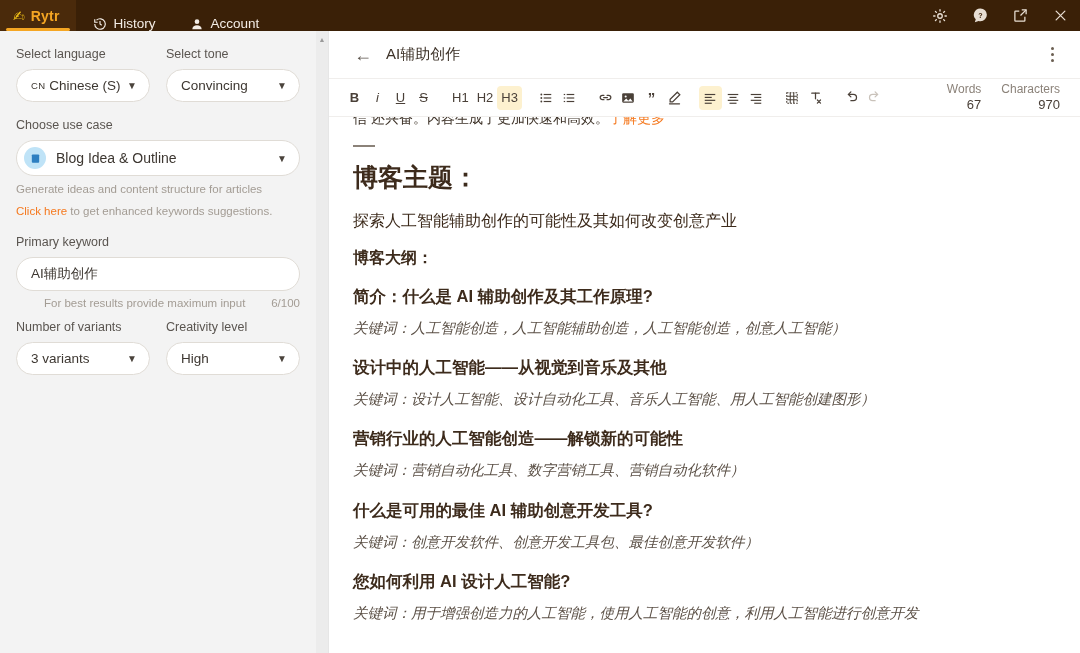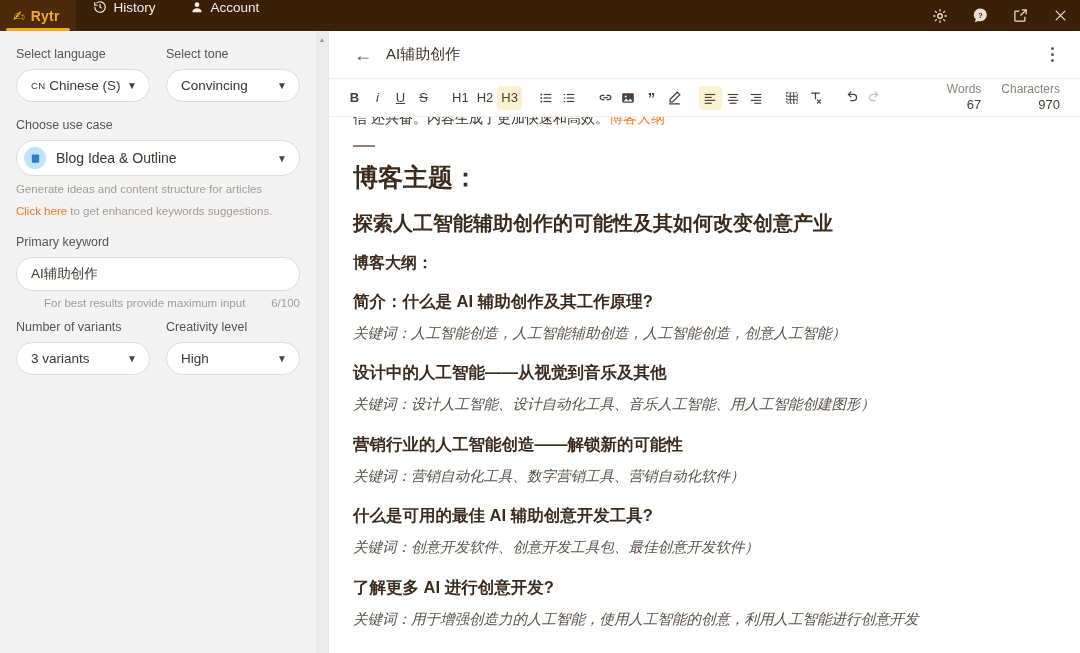--- a/index.html
+++ b/index.html
@@ -21,21 +21,21 @@
     background: #4a2a0b;
   }
   .brand-underline {
     position: absolute; left: 6px; right: 6px; bottom: 0; height: 3px;
     background: #f5a623; border-radius: 2px;
   }
   .brand-icon { font-size: 14px; line-height: 1; color: #f5c518; }
   .brand-name { color: #f5a623; font-size: 14px; font-weight: bold; letter-spacing: .2px; }
 
   .nav-item {
-    display: flex; align-items: flex-start; gap: 7px;
+    display: flex; align-items: flex-end; gap: 7px;
     padding: 0 17px; color: #f3ece5; font-size: 13.5px; cursor: pointer;
   }
   .nav-item svg { display: block; }
   .topbar-spacer { flex: 1 1 auto; }
   .top-icon {
     display: flex; align-items: center; justify-content: center;
     width: 40px; cursor: pointer; color: #e8ded3;
   }
 
   
@@ -151,21 +151,21 @@
     font-size: 14px; color: #3d3228; white-space: nowrap;
   }
   .clipped-line span { position: relative; top: -7px; display: inline-block; }
   .clipped-line .orange { color: #f5791f; }
   .hr-dash { width: 22px; height: 2px; background: #8b8279; margin: 14px 0 14px 0; }
 
   .h1-blog {
     font-size: 25px; font-weight: bold; color: #3d2b1c; margin: 8px 0 16px 0;
   }
   .h-sub {
-    font-size: 20px; font-weight: bold; color: #3d2b1c; margin: 0 0 16px 0; line-height: 1.35;
+    font-size: 16px; font-weight: normal; color: #3d2b1c; margin: 0 0 16px 0; line-height: 1.35;
   }
   .h-plain { font-size: 16px; font-weight: bold; color: #3d2b1c; margin: 0 0 16px 0; }
   .h3 {
     font-size: 16.5px; font-weight: bold; color: #3d2b1c; margin: 0 0 10px 0; line-height: 1.4;
   }
   .kw {
     font-size: 14.5px; font-style: italic; color: #5b5046; margin: 0 0 18px 0; line-height: 1.4;
   }
 </style>
 </head>
@@ -441,37 +441,37 @@
       <span class="c-val" style="display:block">67</span>
     </span>
     <span class="counter">
       <span class="c-lab" style="display:block">Characters</span>
       <span class="c-val" style="display:block">970</span>
     </span>
   </div>
 
   <div class="doc">
     <div class="clipped-line">
-      <span>信 还兴奋。内容生成了更加快速和高效。</span><span class="orange">博客大纲</span>
+      <span>信 还兴奋。内容生成了更加快速和高效。</span><span class="orange">了解更多</span>
     </div>
 
     <div class="hr-dash"></div>
 
     <div class="h1-blog">博客主题：</div>
     <div class="h-sub">探索人工智能辅助创作的可能性及其如何改变创意产业</div>
     <div class="h-plain">博客大纲：</div>
 
     <div class="h3">简介：什么是 AI 辅助创作及其工作原理?</div>
     <div class="kw">关键词：人工智能创造，人工智能辅助创造，人工智能创造，创意人工智能）</div>
 
     <div class="h3">设计中的人工智能——从视觉到音乐及其他</div>
     <div class="kw">关键词：设计人工智能、设计自动化工具、音乐人工智能、用人工智能创建图形）</div>
 
     <div class="h3">营销行业的人工智能创造——解锁新的可能性</div>
     <div class="kw">关键词：营销自动化工具、数字营销工具、营销自动化软件）</div>
 
     <div class="h3">什么是可用的最佳 AI 辅助创意开发工具?</div>
     <div class="kw">关键词：创意开发软件、创意开发工具包、最佳创意开发软件）</div>
 
-    <div class="h3">了解更多 AI 进行创意开发?</div>
+    <div class="h3">您如何利用 AI 设计人工智能?</div>
     <div class="kw">关键词：用于增强创造力的人工智能，使用人工智能的创意，利用人工智能进行创意开发</div>
   </div>
 </div>
 
 </body></html>

